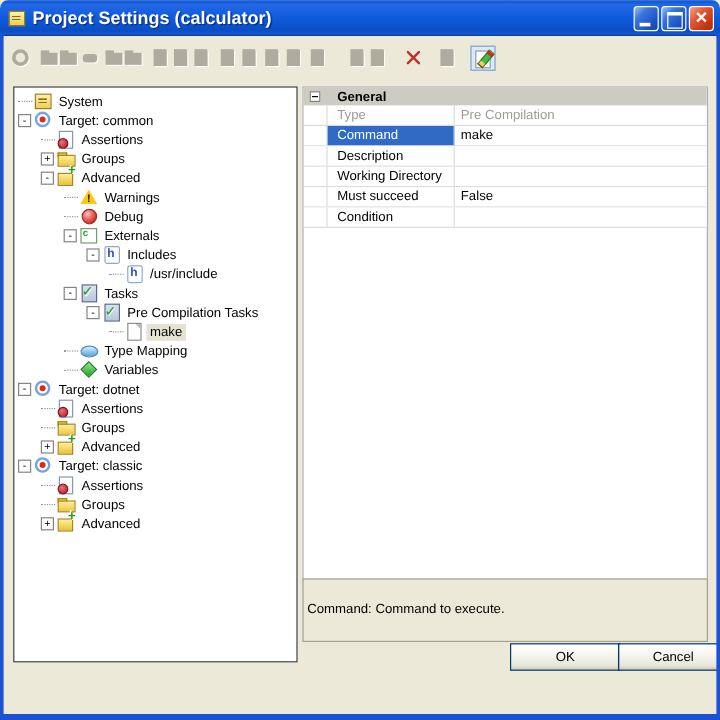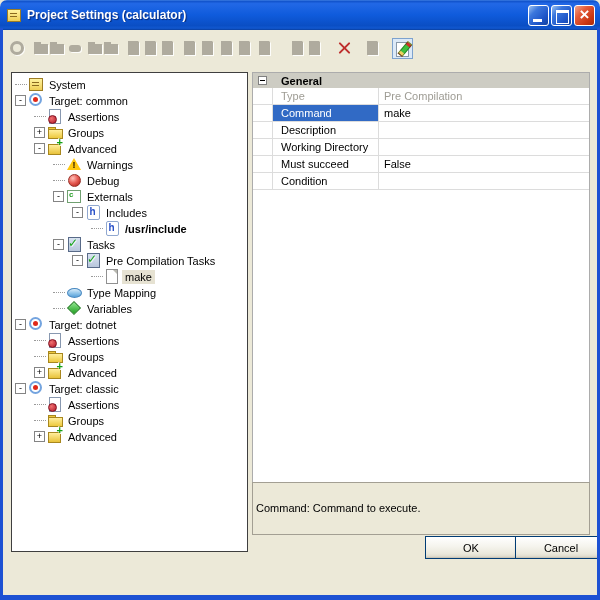--- a/index.html
+++ b/index.html
@@ -8,21 +8,21 @@
   #window{position:relative;width:600px;height:600px;background:#ECE9D8;overflow:hidden}
 
   
   .titlebar{position:absolute;left:0;top:0;width:600px;height:30px;
     border-radius:7px 7px 0 0;
     background:linear-gradient(180deg,#3C7CE0 0%,#1355CE 5%,#2268E6 12%,#0F5BDC 50%,#0A4EC4 85%,#1157CF 94%,#093E9E 100%);
     display:flex;align-items:center;padding:0 5px 0 6px}
   .b-left,.b-right{position:absolute;top:28px;bottom:0;width:3px;background:#1D51D3}
   .b-left{left:0}.b-right{right:0}
   .b-bottom{position:absolute;left:0;right:0;bottom:0;height:5px;background:#1D51D3}
-  .title-text{color:#FFF;font-weight:bold;font-size:12px;margin-left:5px;
+  .title-text{color:#FFF;font-weight:bold;font-size:15px;margin-left:5px;
     text-shadow:1px 1px 1px rgba(0,0,40,.55);flex:1;white-space:nowrap;overflow:hidden}
   .winbtns{display:flex;gap:2px}
   .winbtn{width:21px;height:21px;border-radius:3px;border:1px solid #FFF;position:relative;cursor:default}
   .winbtn.min,.winbtn.max{background:linear-gradient(135deg,#9CC2F0 0%,#3B77DD 30%,#1D55C8 70%,#16449F 100%)}
   .winbtn.close{background:linear-gradient(135deg,#F2A48A 0%,#E35A38 35%,#C93511 75%,#A62D0E 100%)}
   .winbtn.min::after{content:"";position:absolute;left:4px;bottom:3px;width:9px;height:3px;background:#FFF}
   .winbtn.max::after{content:"";position:absolute;left:4px;top:4px;width:11px;height:10px;border:1px solid #FFF;border-top:3px solid #FFF}
   .winbtn.close::after{content:"×";position:absolute;left:0;top:0;width:100%;text-align:center;color:#FFF;font:bold 17px/18px "Liberation Sans",sans-serif}
 
   
@@ -236,21 +236,21 @@
         <span class="ic ic-externals"></span>
         <span class="tlabel">Externals</span>
       </div>
       <div class="trow" style="padding-left: 58px;">
         <span class="slot">
           <span class="expbox">-</span>
         </span>
         <span class="ic ic-hfile"></span>
         <span class="tlabel">Includes</span>
       </div>
-      <div class="trow" style="padding-left: 77px; font-weight: bold;">
+      <div class="trow" style="padding-left: 77px;">
         <span class="slot">
           <span class="stub"></span>
         </span>
         <span class="ic ic-hfile"></span>
         <span class="tlabel">/usr/include</span>
       </div>
       <div class="trow" style="padding-left: 39px;">
         <span class="slot">
           <span class="expbox">-</span>
         </span>

